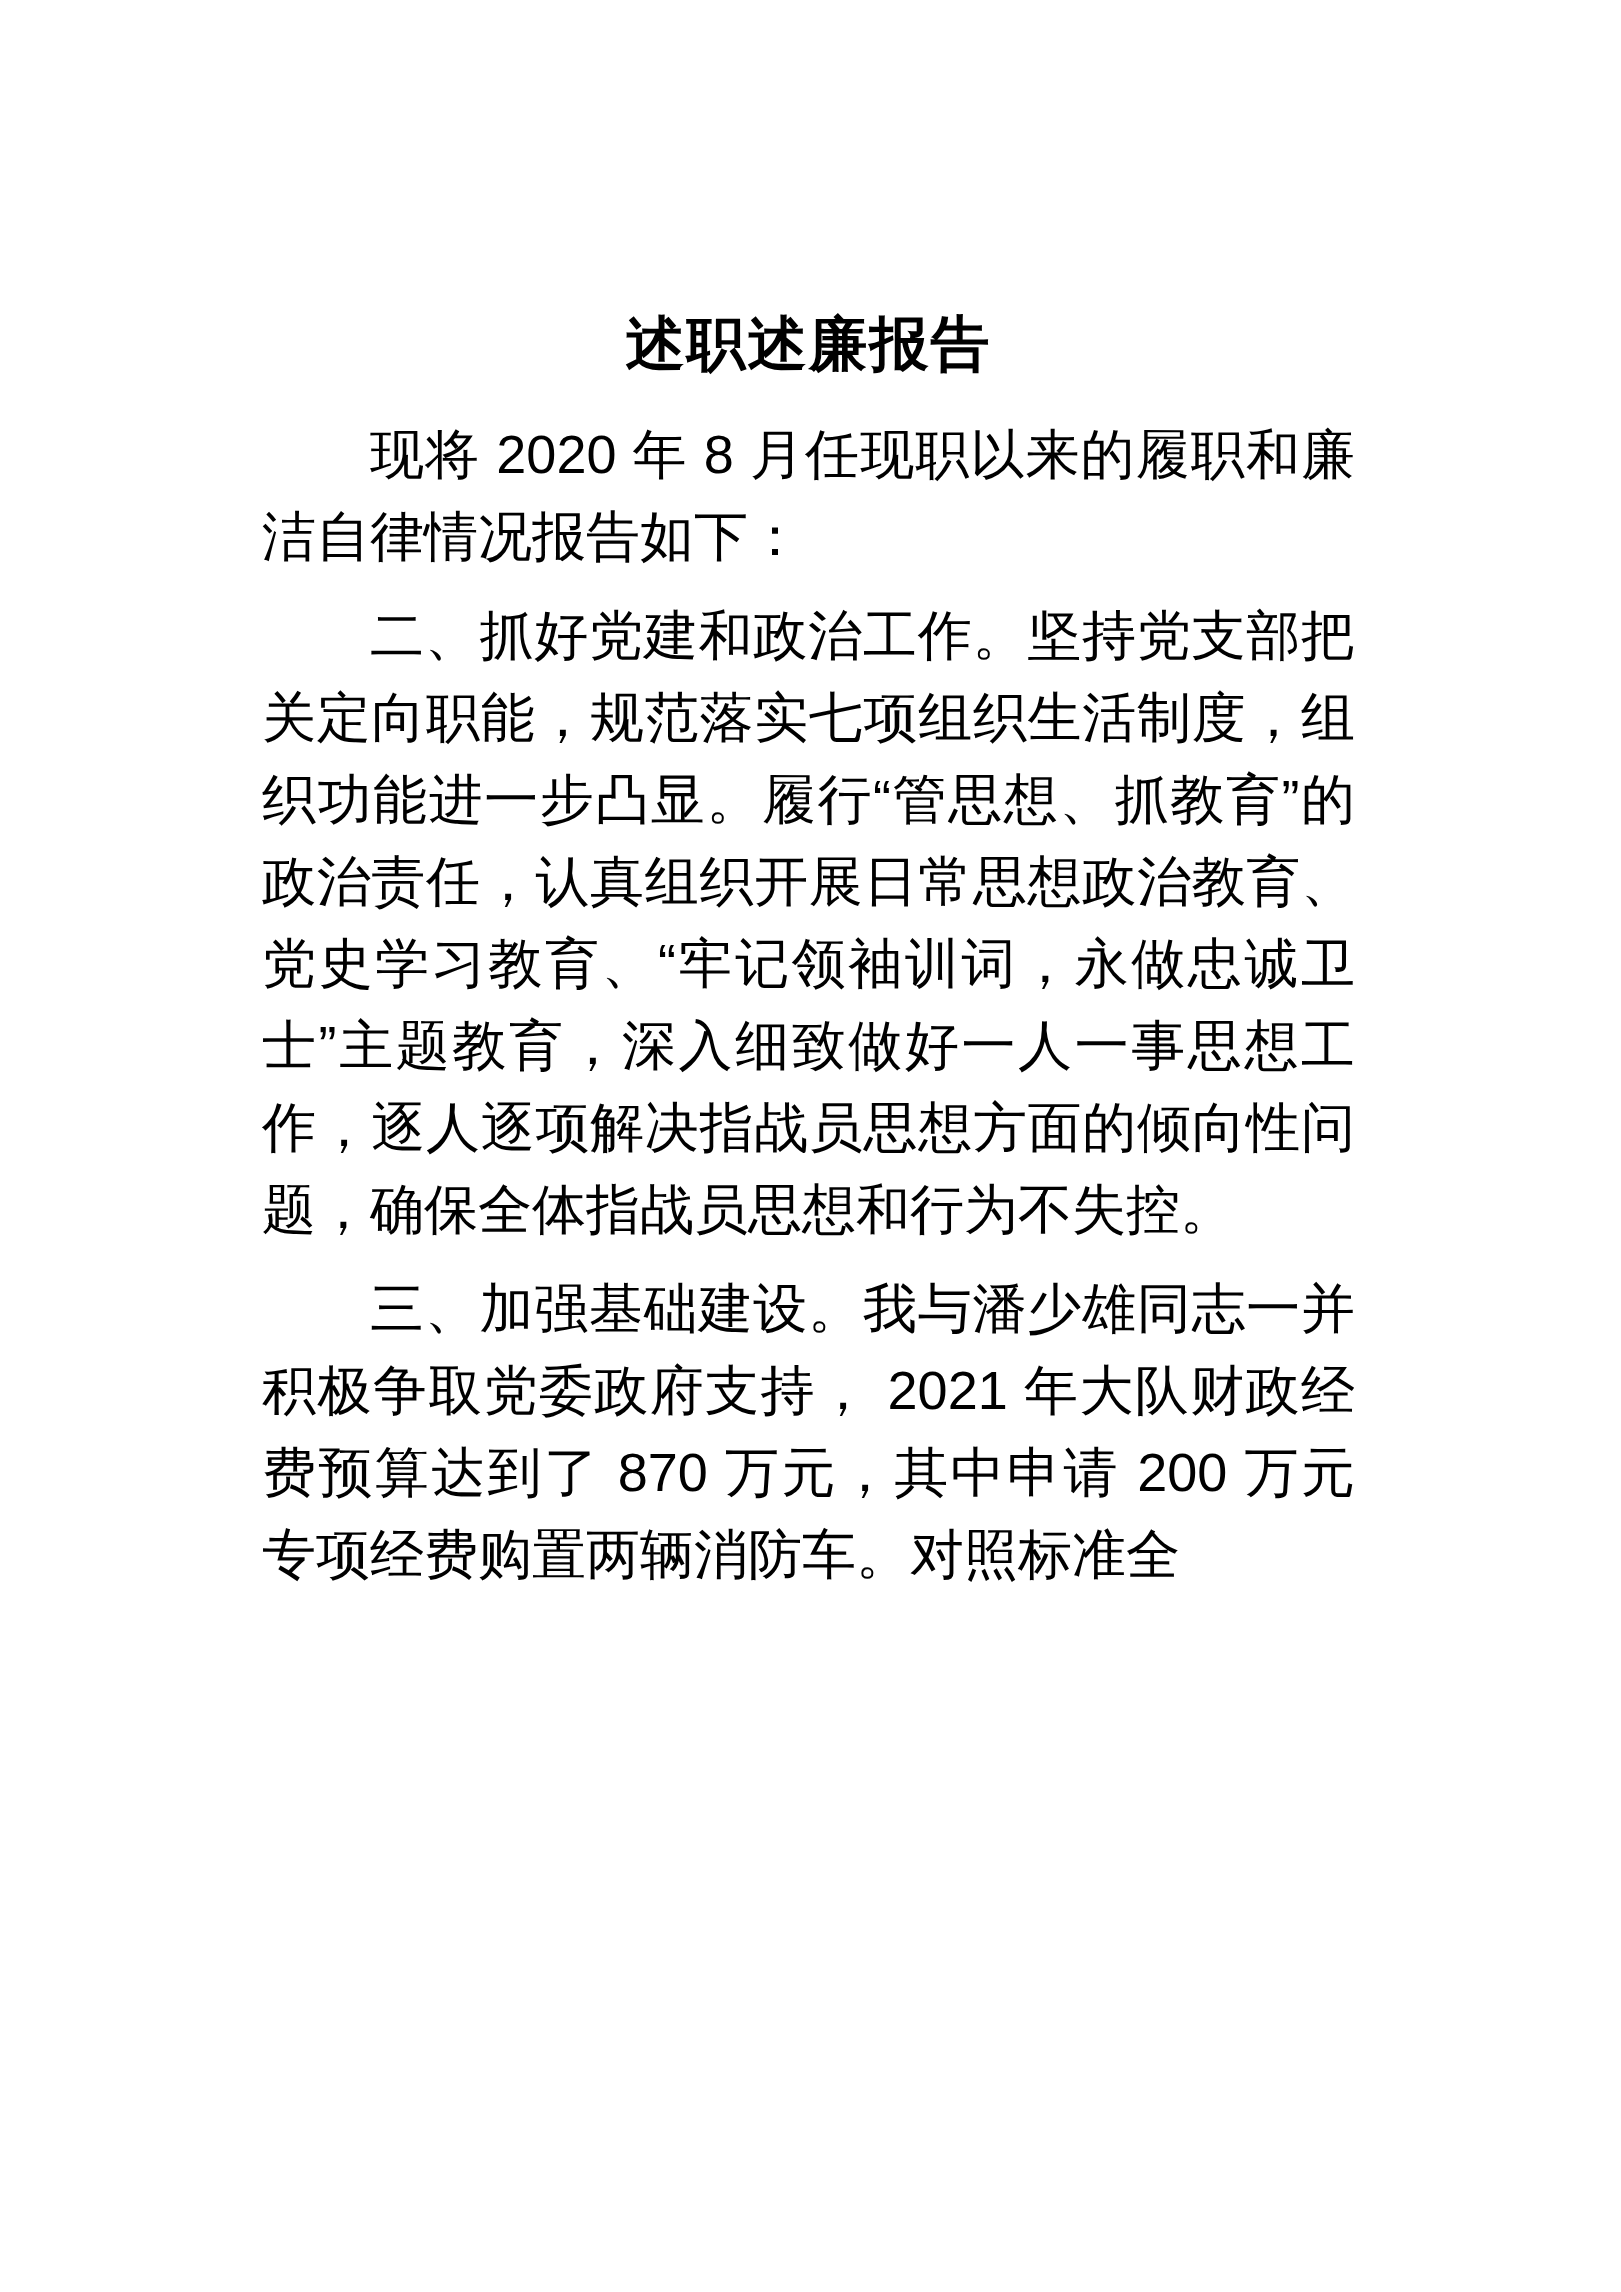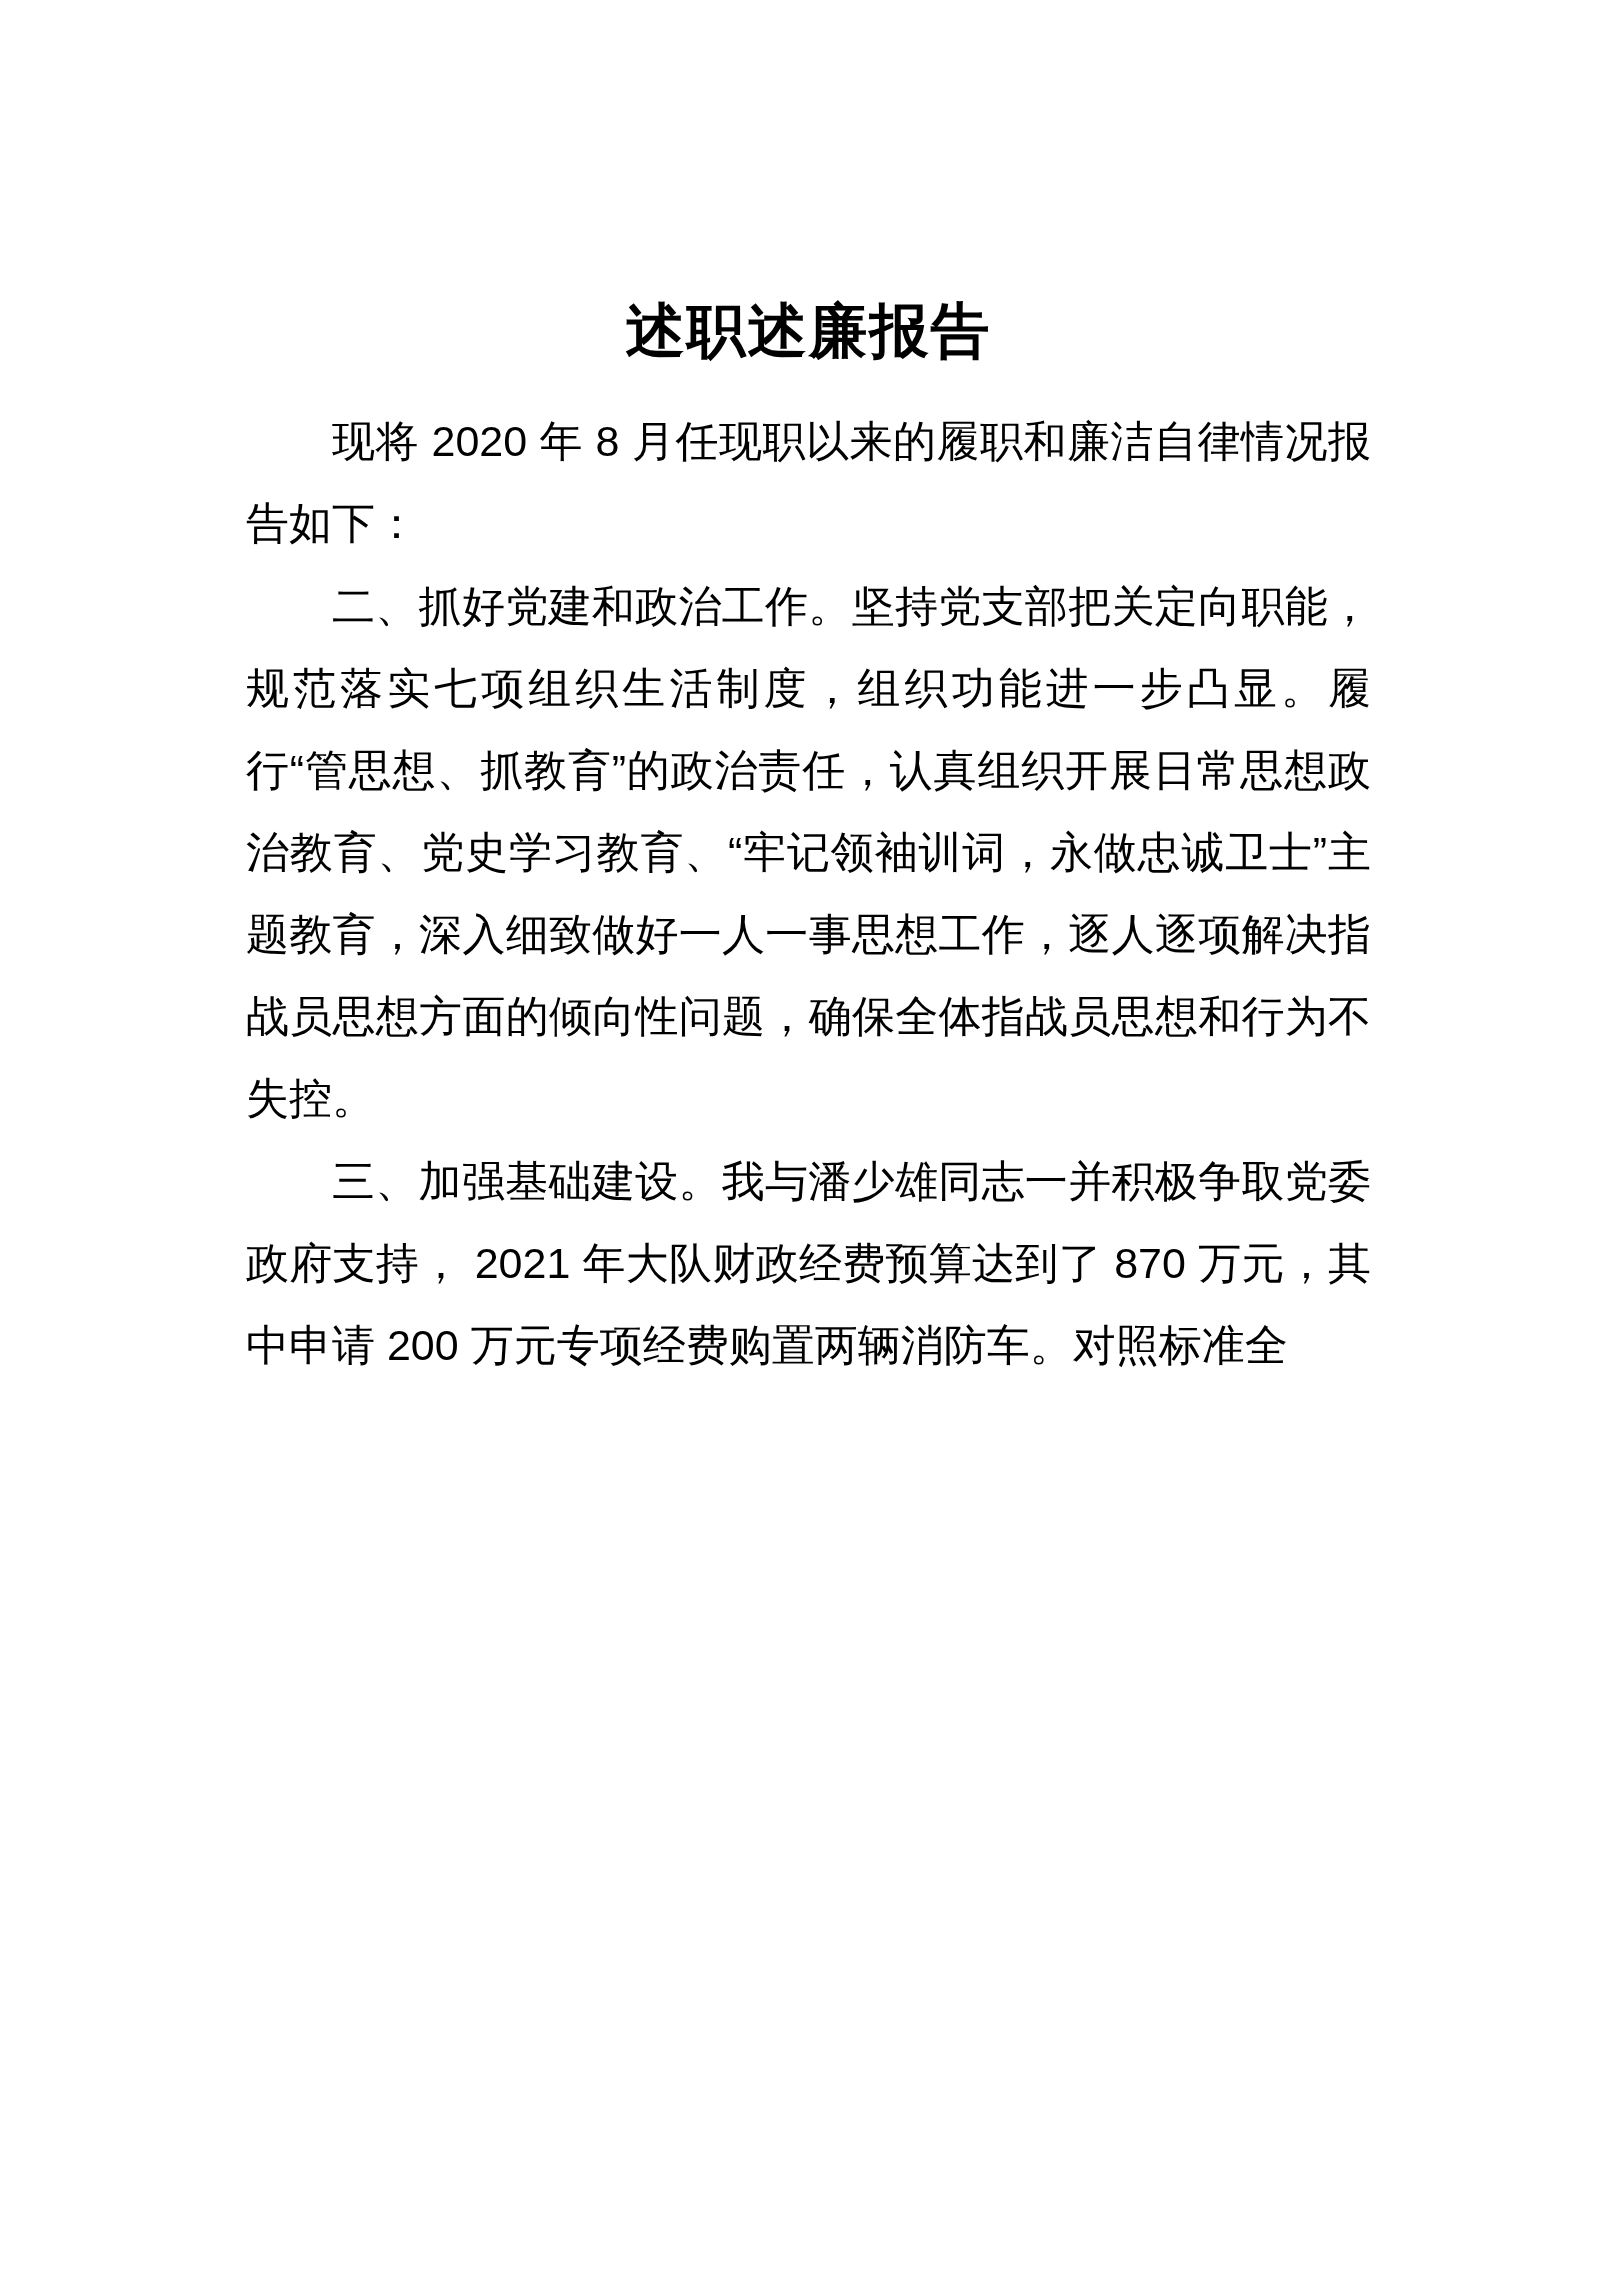--- a/index.html
+++ b/index.html
@@ -15,33 +15,33 @@
     color: #000000;
     font-family: "Liberation Sans", sans-serif;
     overflow: hidden;
     box-sizing: border-box;
   }
   .content {
     box-sizing: border-box;
     padding: 302px 249px 0 245px;
   }
   .doc-title {
-    margin: 0;
+    margin: 13px;
     font-size: 59px;
     line-height: 59px;
     font-weight: bold;
     text-align: center;
     letter-spacing: 2px;
   }
   .doc-body {
     margin-top: 39px;
   }
   .doc-para {
-    margin: 1px;
-    font-size: 43px;
+    margin: 17px;
+    font-size: 54px;
     line-height: 82px;
     text-align: justify;
     text-justify: inter-ideograph;
     text-indent: 2em;
     word-break: break-all;
   }
 </style>
 </head>
 <body>
 

